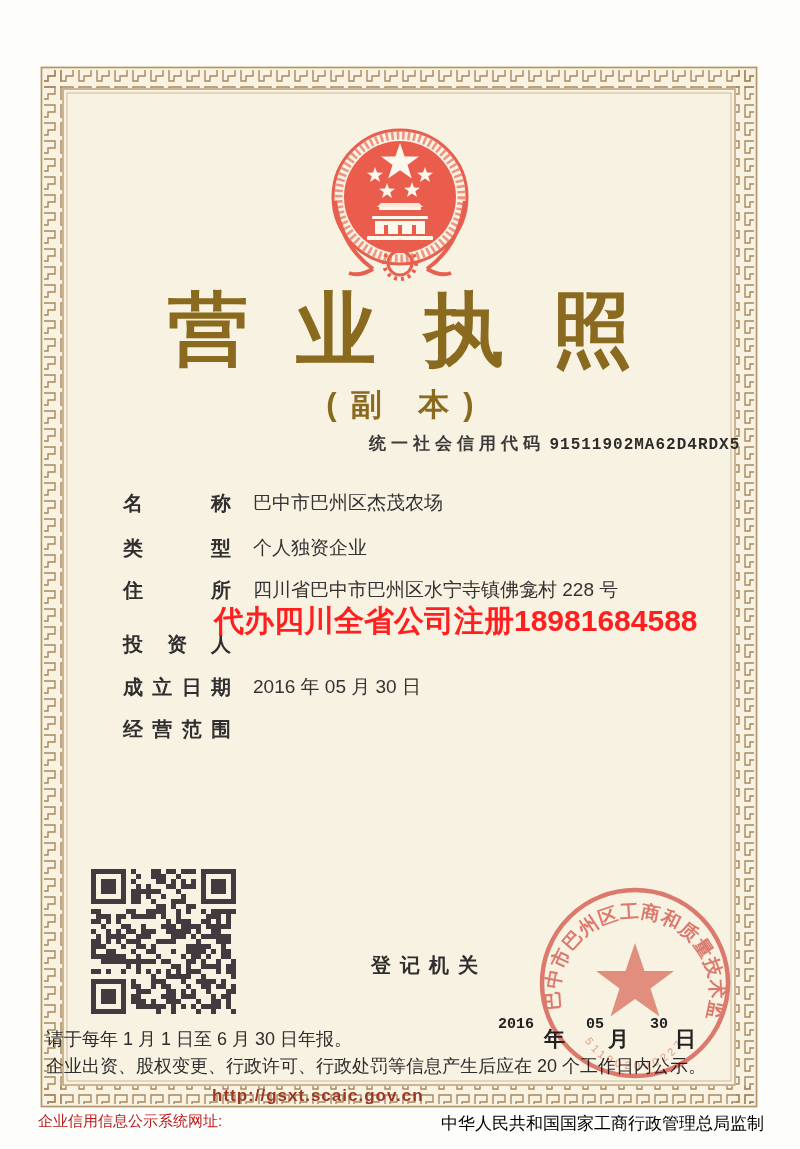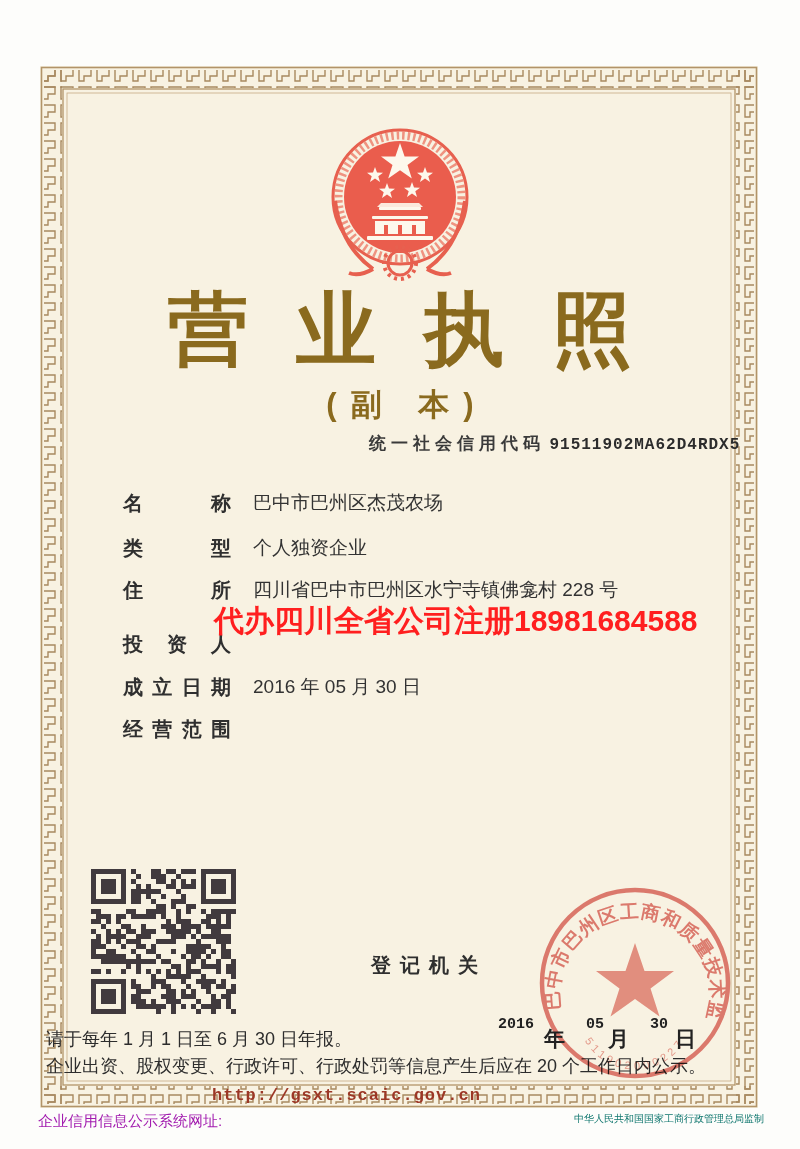--- a/index.html
+++ b/index.html
@@ -16,23 +16,23 @@
   .field-value{left:253px;width:480px;font-size:19px;color:#333;white-space:nowrap;}
   .scope-value{left:253px;width:472px;font-size:16px;color:#333;line-height:25px;white-space:normal;}
   .watermark{left:214px;top:601px;font-size:30px;font-weight:600;color:#ff1f1f;white-space:nowrap;z-index:9;}
   .registrar{left:371px;top:952px;font-size:20px;font-weight:bold;color:#2f2f2f;letter-spacing:9px;}
   .qr{left:91px;top:869px;width:145px;height:150px;}
   .seal{left:528px;top:878px;width:214px;height:214px;opacity:.85;mix-blend-mode:multiply;z-index:8;}
   .date-block{left:492px;top:1014px;width:220px;height:44px;z-index:9;}
   .date-num{position:absolute;font-size:15px;font-weight:bold;color:#222;font-family:"Liberation Mono",monospace;}
   .date-char{position:absolute;font-size:21px;font-weight:bold;color:#222;}
   .notice{left:46px;width:672px;font-size:18px;font-weight:500;color:#2d2d2d;line-height:27px;z-index:7;}
-  .url{left:212px;top:1086px;font-size:17px;font-weight:bold;font-family:Liberation Mono, monospace;color:#9c3726;letter-spacing:1px;z-index:7;}
-  .footer-left{left:38px;top:1112px;font-size:15px;color:#a21caf;}
-  .footer-right{right:36px;top:1112px;font-size:10px;color:#0f766e;}
+  .url{left:212px;top:1086px;font-size:17px;font-weight:bold;font-family:Liberation Sans, sans-serif;color:#9c3726;letter-spacing:1px;z-index:7;}
+  .footer-left{left:38px;top:1112px;font-size:15px;color:#b91c1c;}
+  .footer-right{right:36px;top:1112px;font-size:17px;color:#000000;}
   .emblem{left:311px;top:121px;width:178px;height:172px;}
 </style>
 </head>
 <body>
 
 <div class="page">
 
   <svg class="abs doc-bg" viewBox="0 0 718 1042" xmlns="http://www.w3.org/2000/svg">
     <defs>
       <pattern id="fret" width="18" height="18" patternUnits="userSpaceOnUse">

